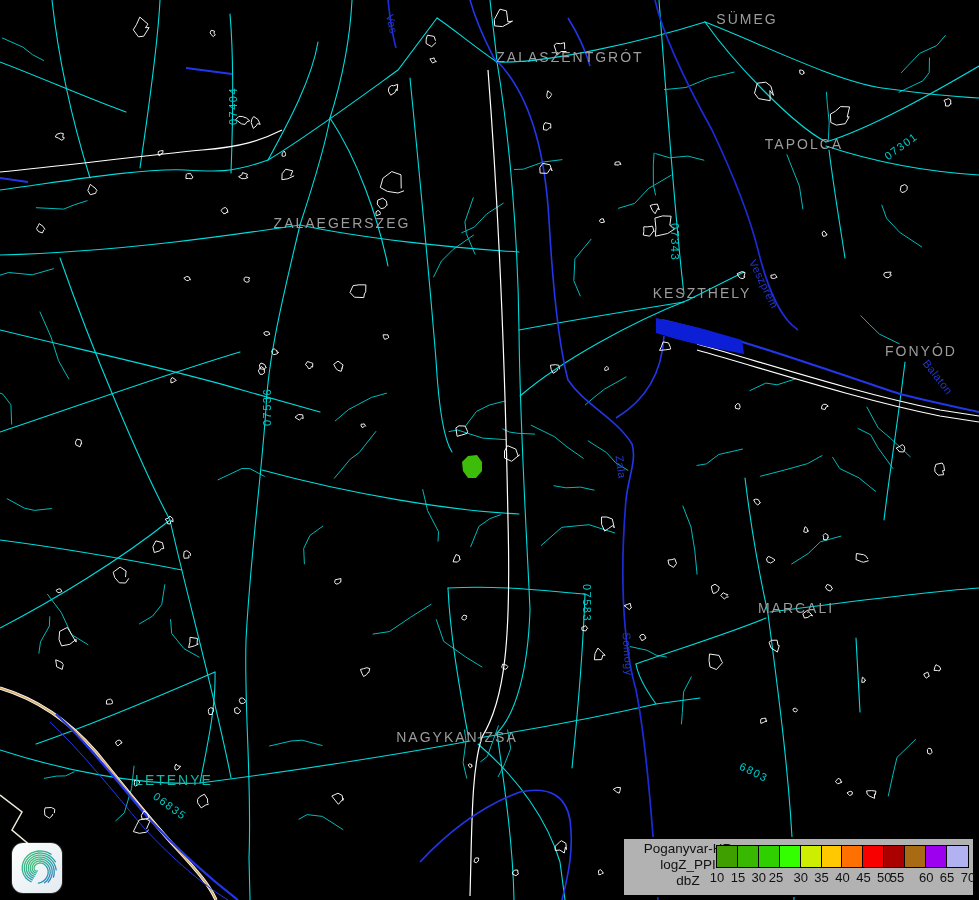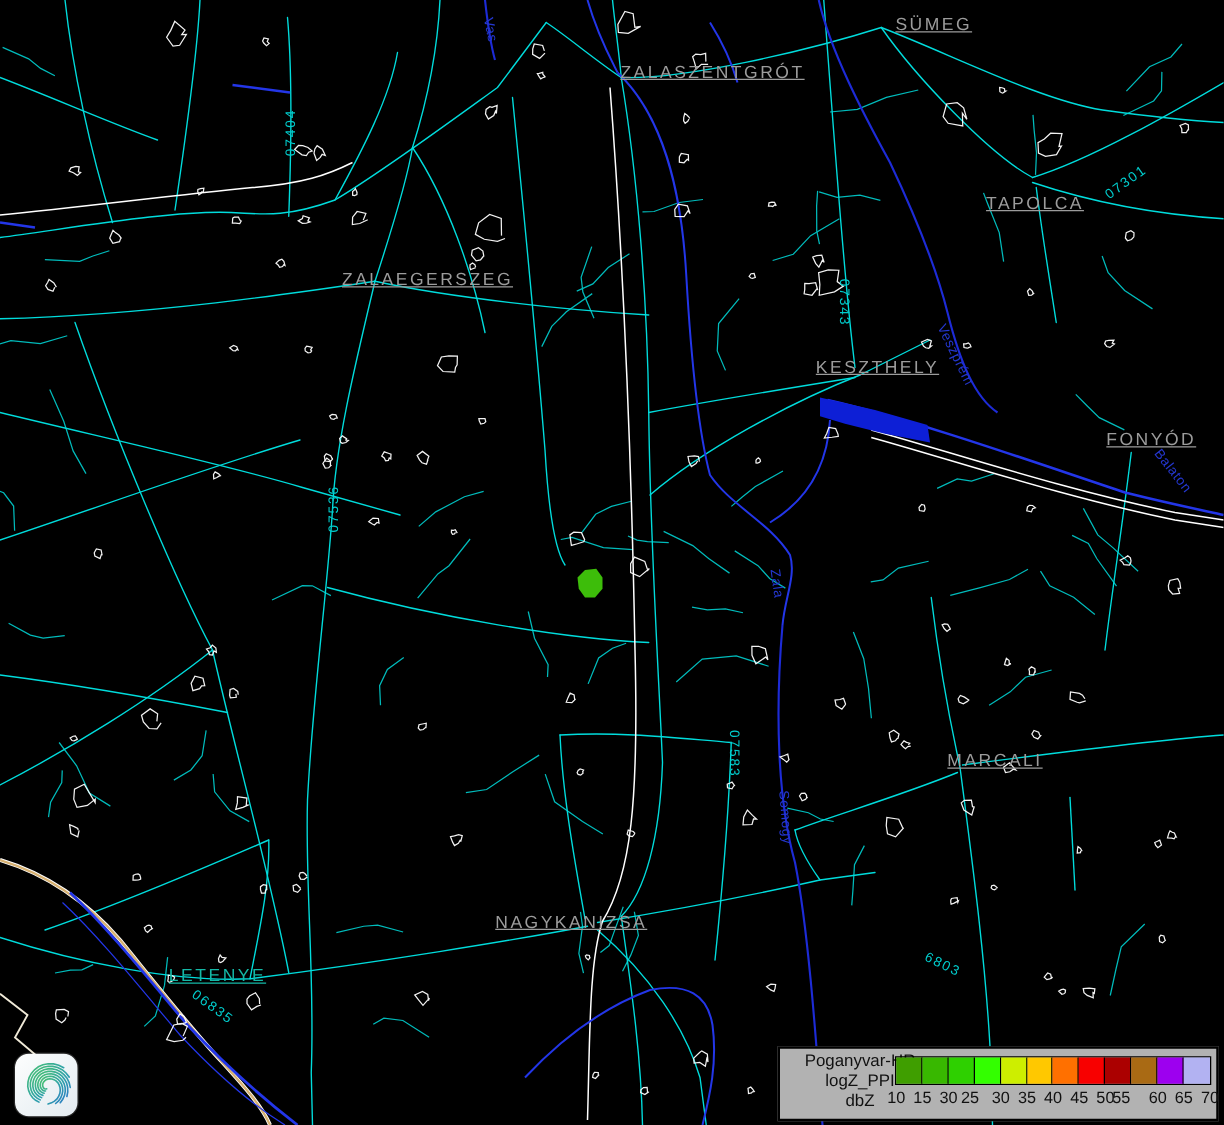--- a/index.html
+++ b/index.html
@@ -3,21 +3,21 @@
 <meta charset="utf-8">
 <style>
   html,body{margin:0;padding:0;background:#000;}
   #screen{position:relative;width:979px;height:900px;background:#000;overflow:hidden;
           font-family:"Liberation Sans",sans-serif;}
   #map-svg{position:absolute;left:0;top:0;}
   #labels{position:absolute;left:0;top:0;width:100%;height:100%;pointer-events:none;}
   .page-title{position:absolute;left:12px;top:9px;color:#f2f2f2;font-size:13px;
               letter-spacing:.4px;white-space:nowrap;z-index:5;}
   .city-label{position:absolute;font-size:14px;letter-spacing:2px;white-space:nowrap;
-              transform:translate(-50%,-50%);text-decoration:underline;}
+              transform:translate(-50%,-50%);}
   .road-label{position:absolute;font-size:11px;letter-spacing:1.5px;white-space:nowrap;}
   .water-label{position:absolute;font-size:11px;letter-spacing:.5px;white-space:nowrap;}
   .legend{position:absolute;left:622px;top:837px;width:353px;height:60px;background:#b2b2b2;
           border:2px solid #000;box-sizing:border-box;z-index:6;}
   .legend-text{position:absolute;left:6px;top:2px;width:116px;text-align:center;color:#111;
                font-size:13.5px;line-height:16px;}
   .legend-bar{position:absolute;left:92px;top:6px;height:21px;display:flex;border:1px solid #000;}
   .legend-cell{height:100%;border-right:1px solid #000;box-sizing:border-box;}
   .legend-cell:last-child{border-right:none;}
   .legend-ticks{position:absolute;left:92px;top:29px;width:252px;height:18px;color:#111;font-size:13px;}
@@ -304,21 +304,21 @@
         <path d="M436.0,42.5L431.7,46.7L426.1,43.5L426.2,39.1L427.4,35.2L434.1,36.4L435.5,40.7"></path>
         <path d="M171.2,520.7L170.0,524.0L167.5,523.7L167.0,521.4L165.2,519.2L168.2,518.2L169.9,516.1L172.7,518.4L173.1,521.8Z"></path>
       </g>
 
     <polygon points="468,456 477,455 482,462 482,471 476,478 468,478 463,471 462,462" stroke="none" fill="#3dbd0a"></polygon>
   </svg>
 
   <div id="labels">
       <div class="city-label" style="left: 747px; top: 19px; color: rgb(156, 156, 156); transform: translate(-50%, -50%);">SÜMEG</div>
       <div class="city-label" style="left: 570px; top: 57px; color: rgb(156, 156, 156); transform: translate(-50%, -50%);">ZALASZENTGRÓT</div>
-      <div class="city-label" style="left: 828px; top: 144px; color: rgb(156, 156, 156); transform: translate(-50%, -50%); margin-top: 18px;">TAPOLCA</div>
+      <div class="city-label" style="left: 804px; top: 144px; color: rgb(156, 156, 156); transform: translate(-50%, -50%);">TAPOLCA</div>
       <div class="city-label" style="left: 342px; top: 223px; color: rgb(156, 156, 156); transform: translate(-50%, -50%);">ZALAEGERSZEG</div>
       <div class="city-label" style="left: 702px; top: 293px; color: rgb(156, 156, 156); transform: translate(-50%, -50%);">KESZTHELY</div>
       <div class="city-label" style="left: 921px; top: 351px; color: rgb(156, 156, 156); transform: translate(-50%, -50%);">FONYÓD</div>
       <div class="city-label" style="left: 777px; top: 608px; color: rgb(156, 156, 156); transform: translate(-50%, -50%); margin-left: 19px;">MARCALI</div>
       <div class="city-label" style="left: 457px; top: 737px; color: rgb(156, 156, 156); transform: translate(-50%, -50%);">NAGYKANIZSA</div>
       <div class="city-label" style="left: 174px; top: 780px; color: #14b8a6; transform: translate(-50%, -50%);">LETENYE</div>
       <div class="road-label" style="left: 233px; top: 106px; color: rgb(0, 204, 204); transform: translate(-50%, -50%) rotate(-90deg);">07404</div>
       <div class="road-label" style="left: 267px; top: 407px; color: rgb(0, 204, 204); transform: translate(-50%, -50%) rotate(-90deg);">07536</div>
       <div class="road-label" style="left: 675px; top: 242px; color: rgb(0, 204, 204); transform: translate(-50%, -50%) rotate(90deg);">07343</div>
       <div class="road-label" style="left: 901px; top: 146px; color: rgb(0, 204, 204); transform: translate(-50%, -50%) rotate(-36deg);">07301</div>

